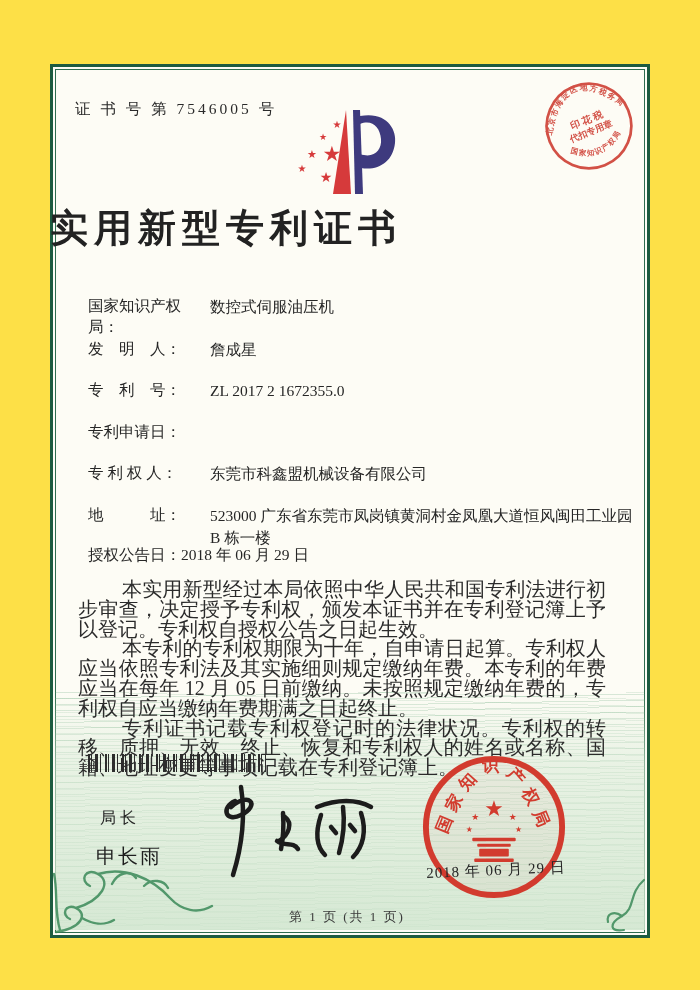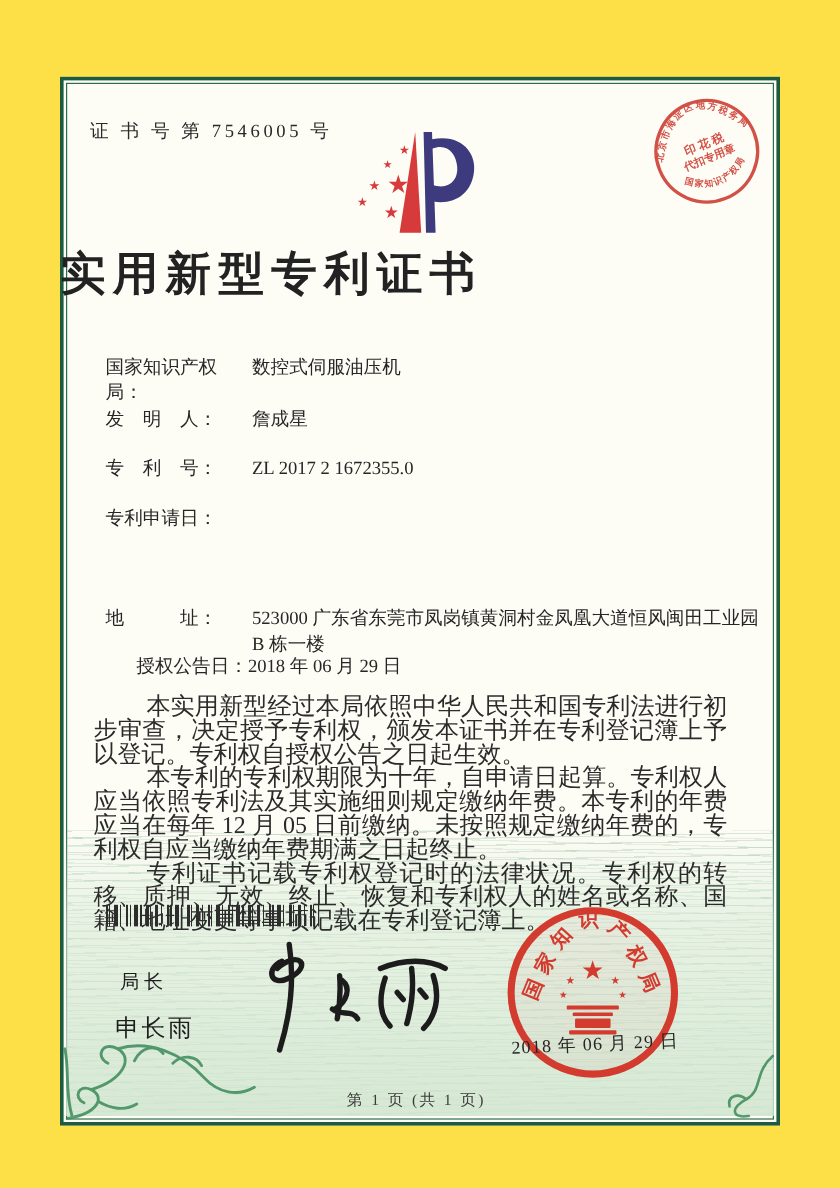--- a/index.html
+++ b/index.html
@@ -14,21 +14,21 @@
     background:
       linear-gradient(180deg, rgba(226,240,224,0) 0%, rgba(216,234,214,0.55) 30%, rgba(207,229,206,0.85) 100%),
       repeating-linear-gradient(179deg, rgba(80,155,105,0.22) 0 1px, rgba(255,255,255,0) 1px 6px),
       repeating-linear-gradient(181.5deg, rgba(80,155,105,0.15) 0 1px, rgba(255,255,255,0) 1px 7px);
     pointer-events:none;}
   .cert-no{left:75px;top:99px;font-size:15.5px;letter-spacing:3px;color:#2a2a2a;}
   .title{left:50px;top:203px;width:594px;text-align:left;font-size:38px;font-weight:bold;letter-spacing:6px;color:#222;}
   .field-row{left:88px;font-size:15.5px;color:#262626;display:flex;}
   .field-label{display:inline-block;width:122px;flex:0 0 122px;}
   .field-value{max-width:425px;line-height:22px;}
-  .grant-row{left:88px;top:545px;font-size:15.5px;color:#262626;display:flex;width:530px;text-align:center;}
+  .grant-row{left:88px;top:545px;font-size:15.5px;color:#262626;display:flex;width:530px;}
   .grant-left{width:272px;}
   .body-text{left:78px;top:580px;width:528px;font-size:20px;line-height:19.8px;color:#2b2b2b;text-align:justify;}
   .body-text p{margin:0;text-indent:2.2em;}
   .barcode{left:88px;top:754px;width:178px;height:18px;
     background:
       repeating-linear-gradient(90deg,#2d2d2d 0 2px,rgba(0,0,0,0) 2px 3px,#2d2d2d 3px 4px,rgba(0,0,0,0) 4px 7px,#2d2d2d 7px 10px,rgba(0,0,0,0) 10px 12px,#2d2d2d 12px 13px,rgba(0,0,0,0) 13px 17px);}
   .sig-title{left:100px;top:808px;font-size:16px;color:#1e1e1e;letter-spacing:4px;}
   .sig-name{left:96px;top:843px;font-size:20px;color:#1e1e1e;letter-spacing:2px;}
   .sig-script{left:205px;top:783px;width:175px;height:98px;}
   .seal{left:420px;top:753px;width:148px;height:148px;}
@@ -94,20 +94,24 @@
   <div class="abs field-row" style="top:339px">
     <span class="field-label">发　明　人：</span>
     <span class="field-value">詹成星</span>
   </div>
   <div class="abs field-row" style="top:380px">
     <span class="field-label">专　利　号：</span>
     <span class="field-value">ZL 2017 2 1672355.0</span>
   </div>
   <div class="abs field-row" style="top:422px">
     <span class="field-label">专利申请日：</span>
+  </div>
+  <div class="abs field-row" style="top:463px">
+    <span class="field-label">专 利 权 人：</span>
+    <span class="field-value">东莞市科鑫盟机械设备有限公司</span>
   </div>
   <div class="abs field-row" style="top:505px">
     <span class="field-label">地　　　址：</span>
     <span class="field-value">523000 广东省东莞市凤岗镇黄洞村金凤凰大道恒风闽田工业园 B 栋一楼</span>
   </div>
 
   <div class="abs grant-row">
     <span class="grant-left">
       <span>授权公告日：</span><span>2018 年 06 月 29 日</span>
     </span>

